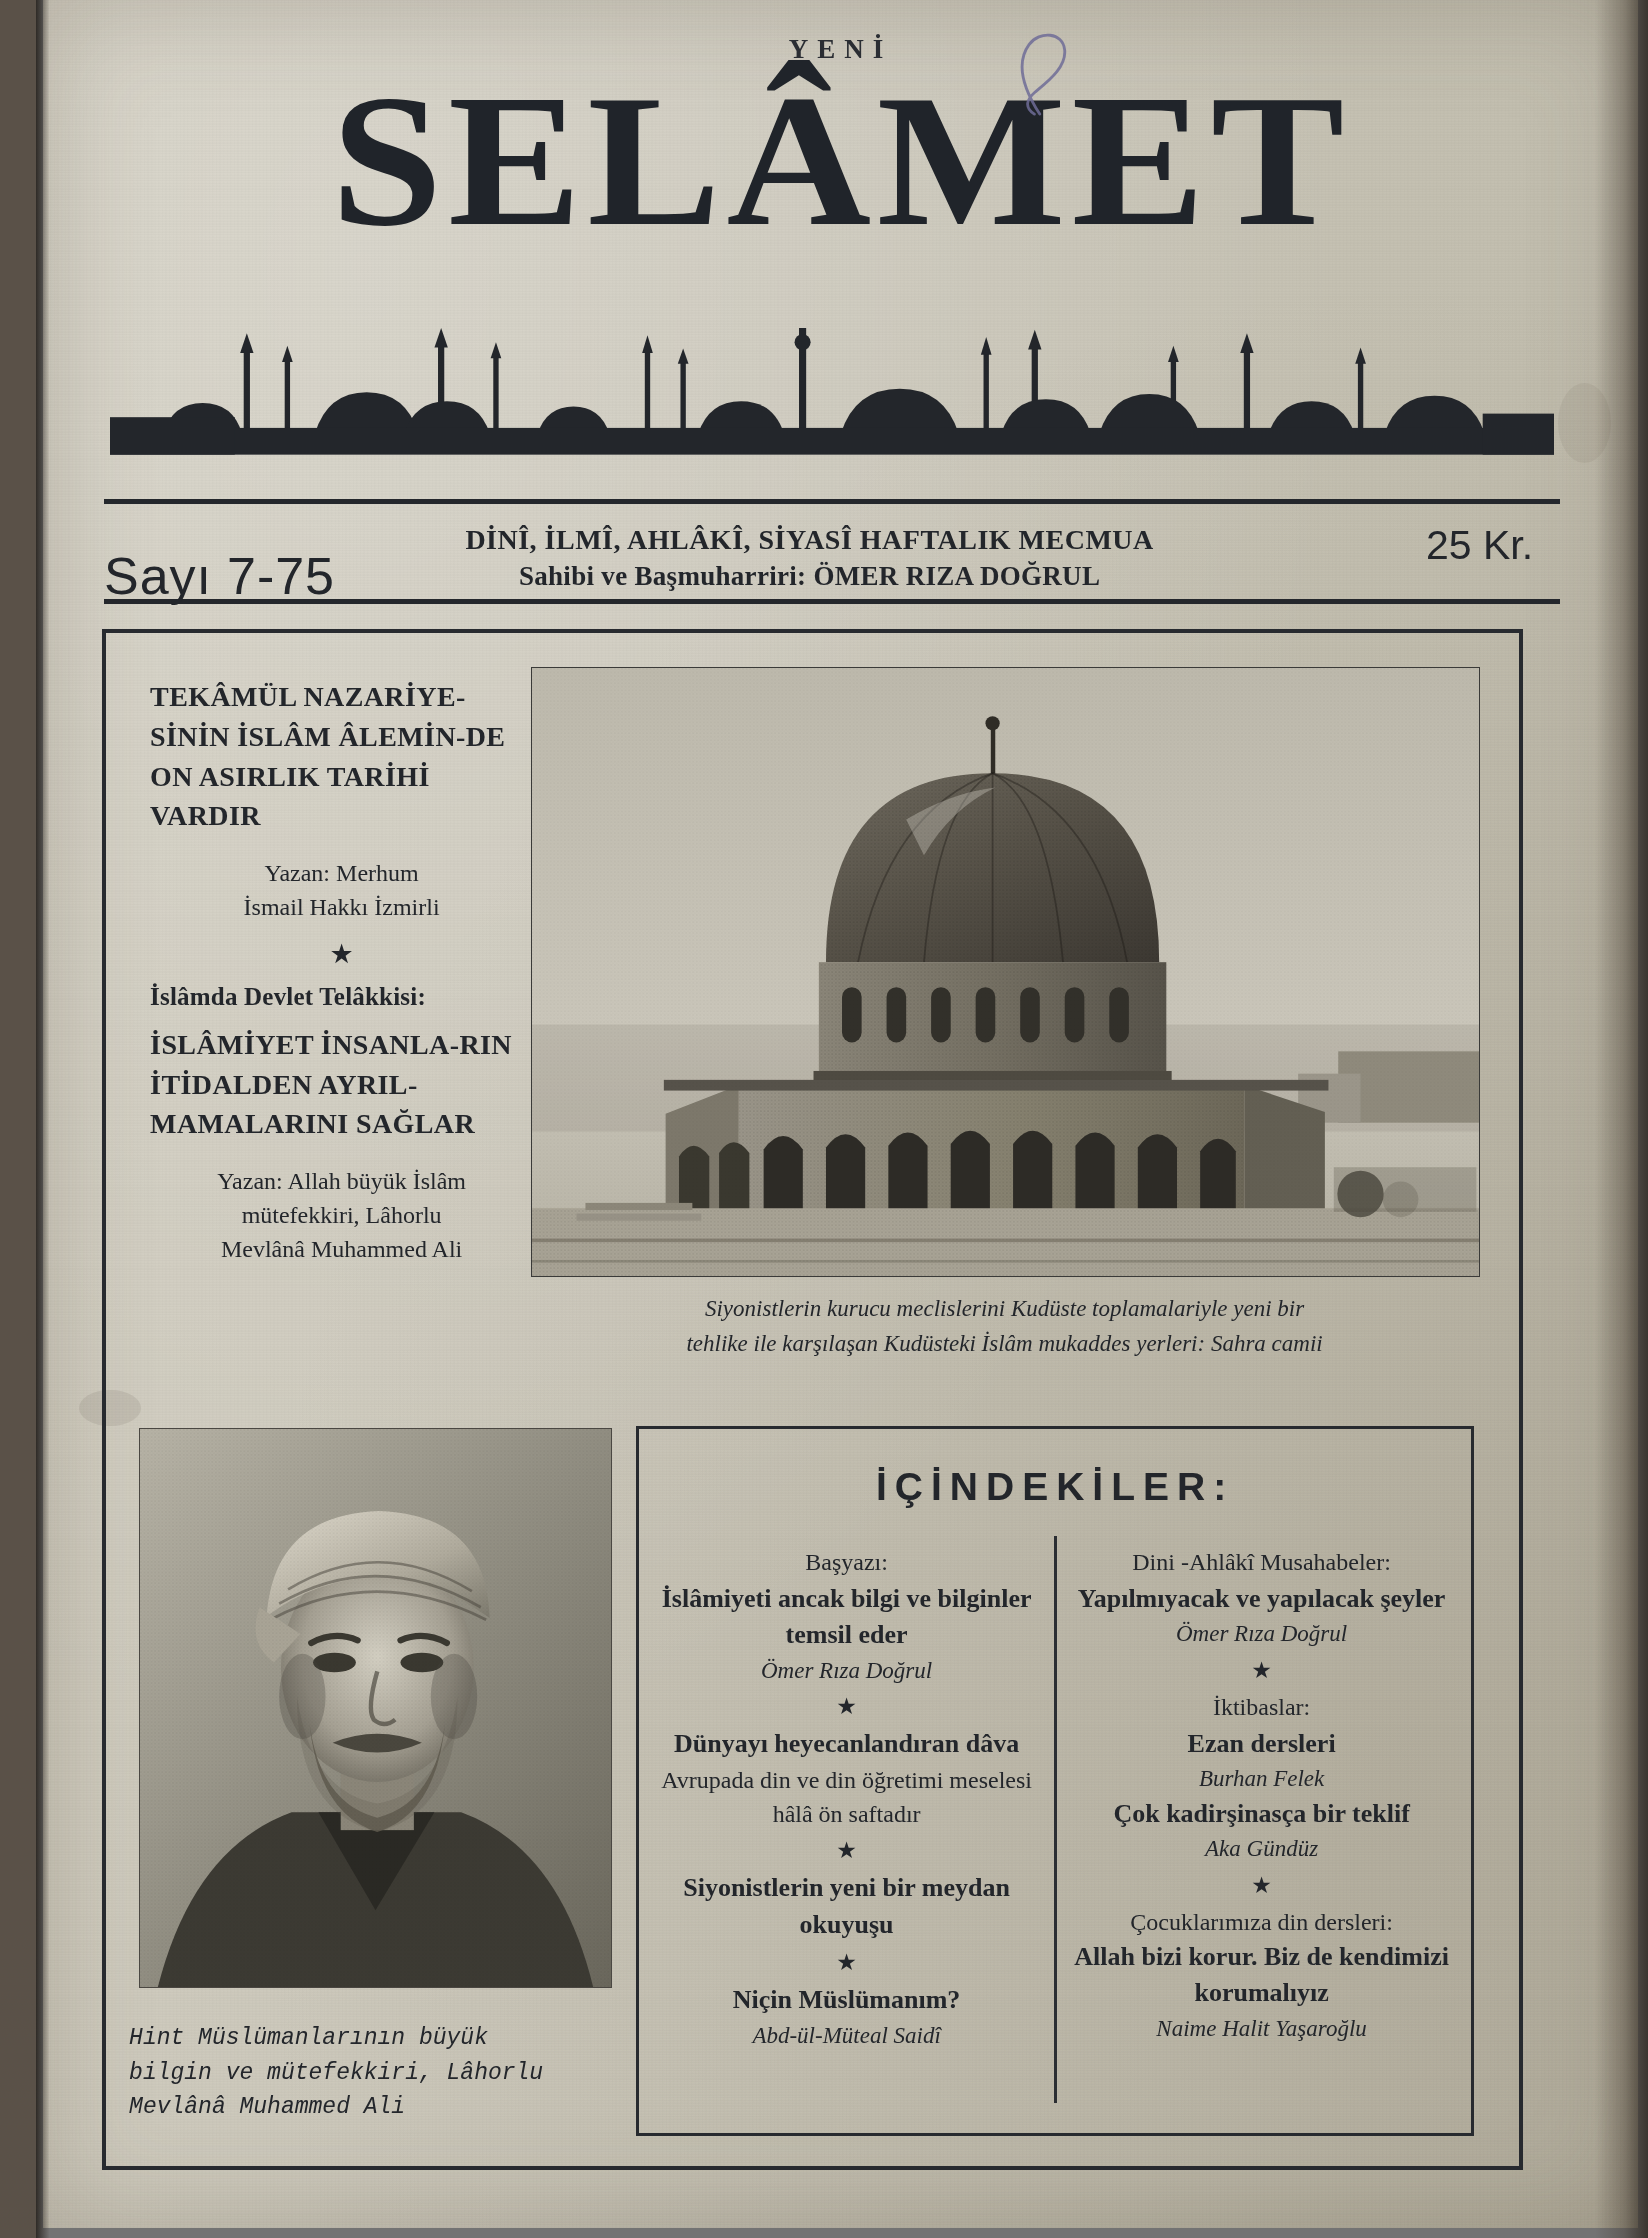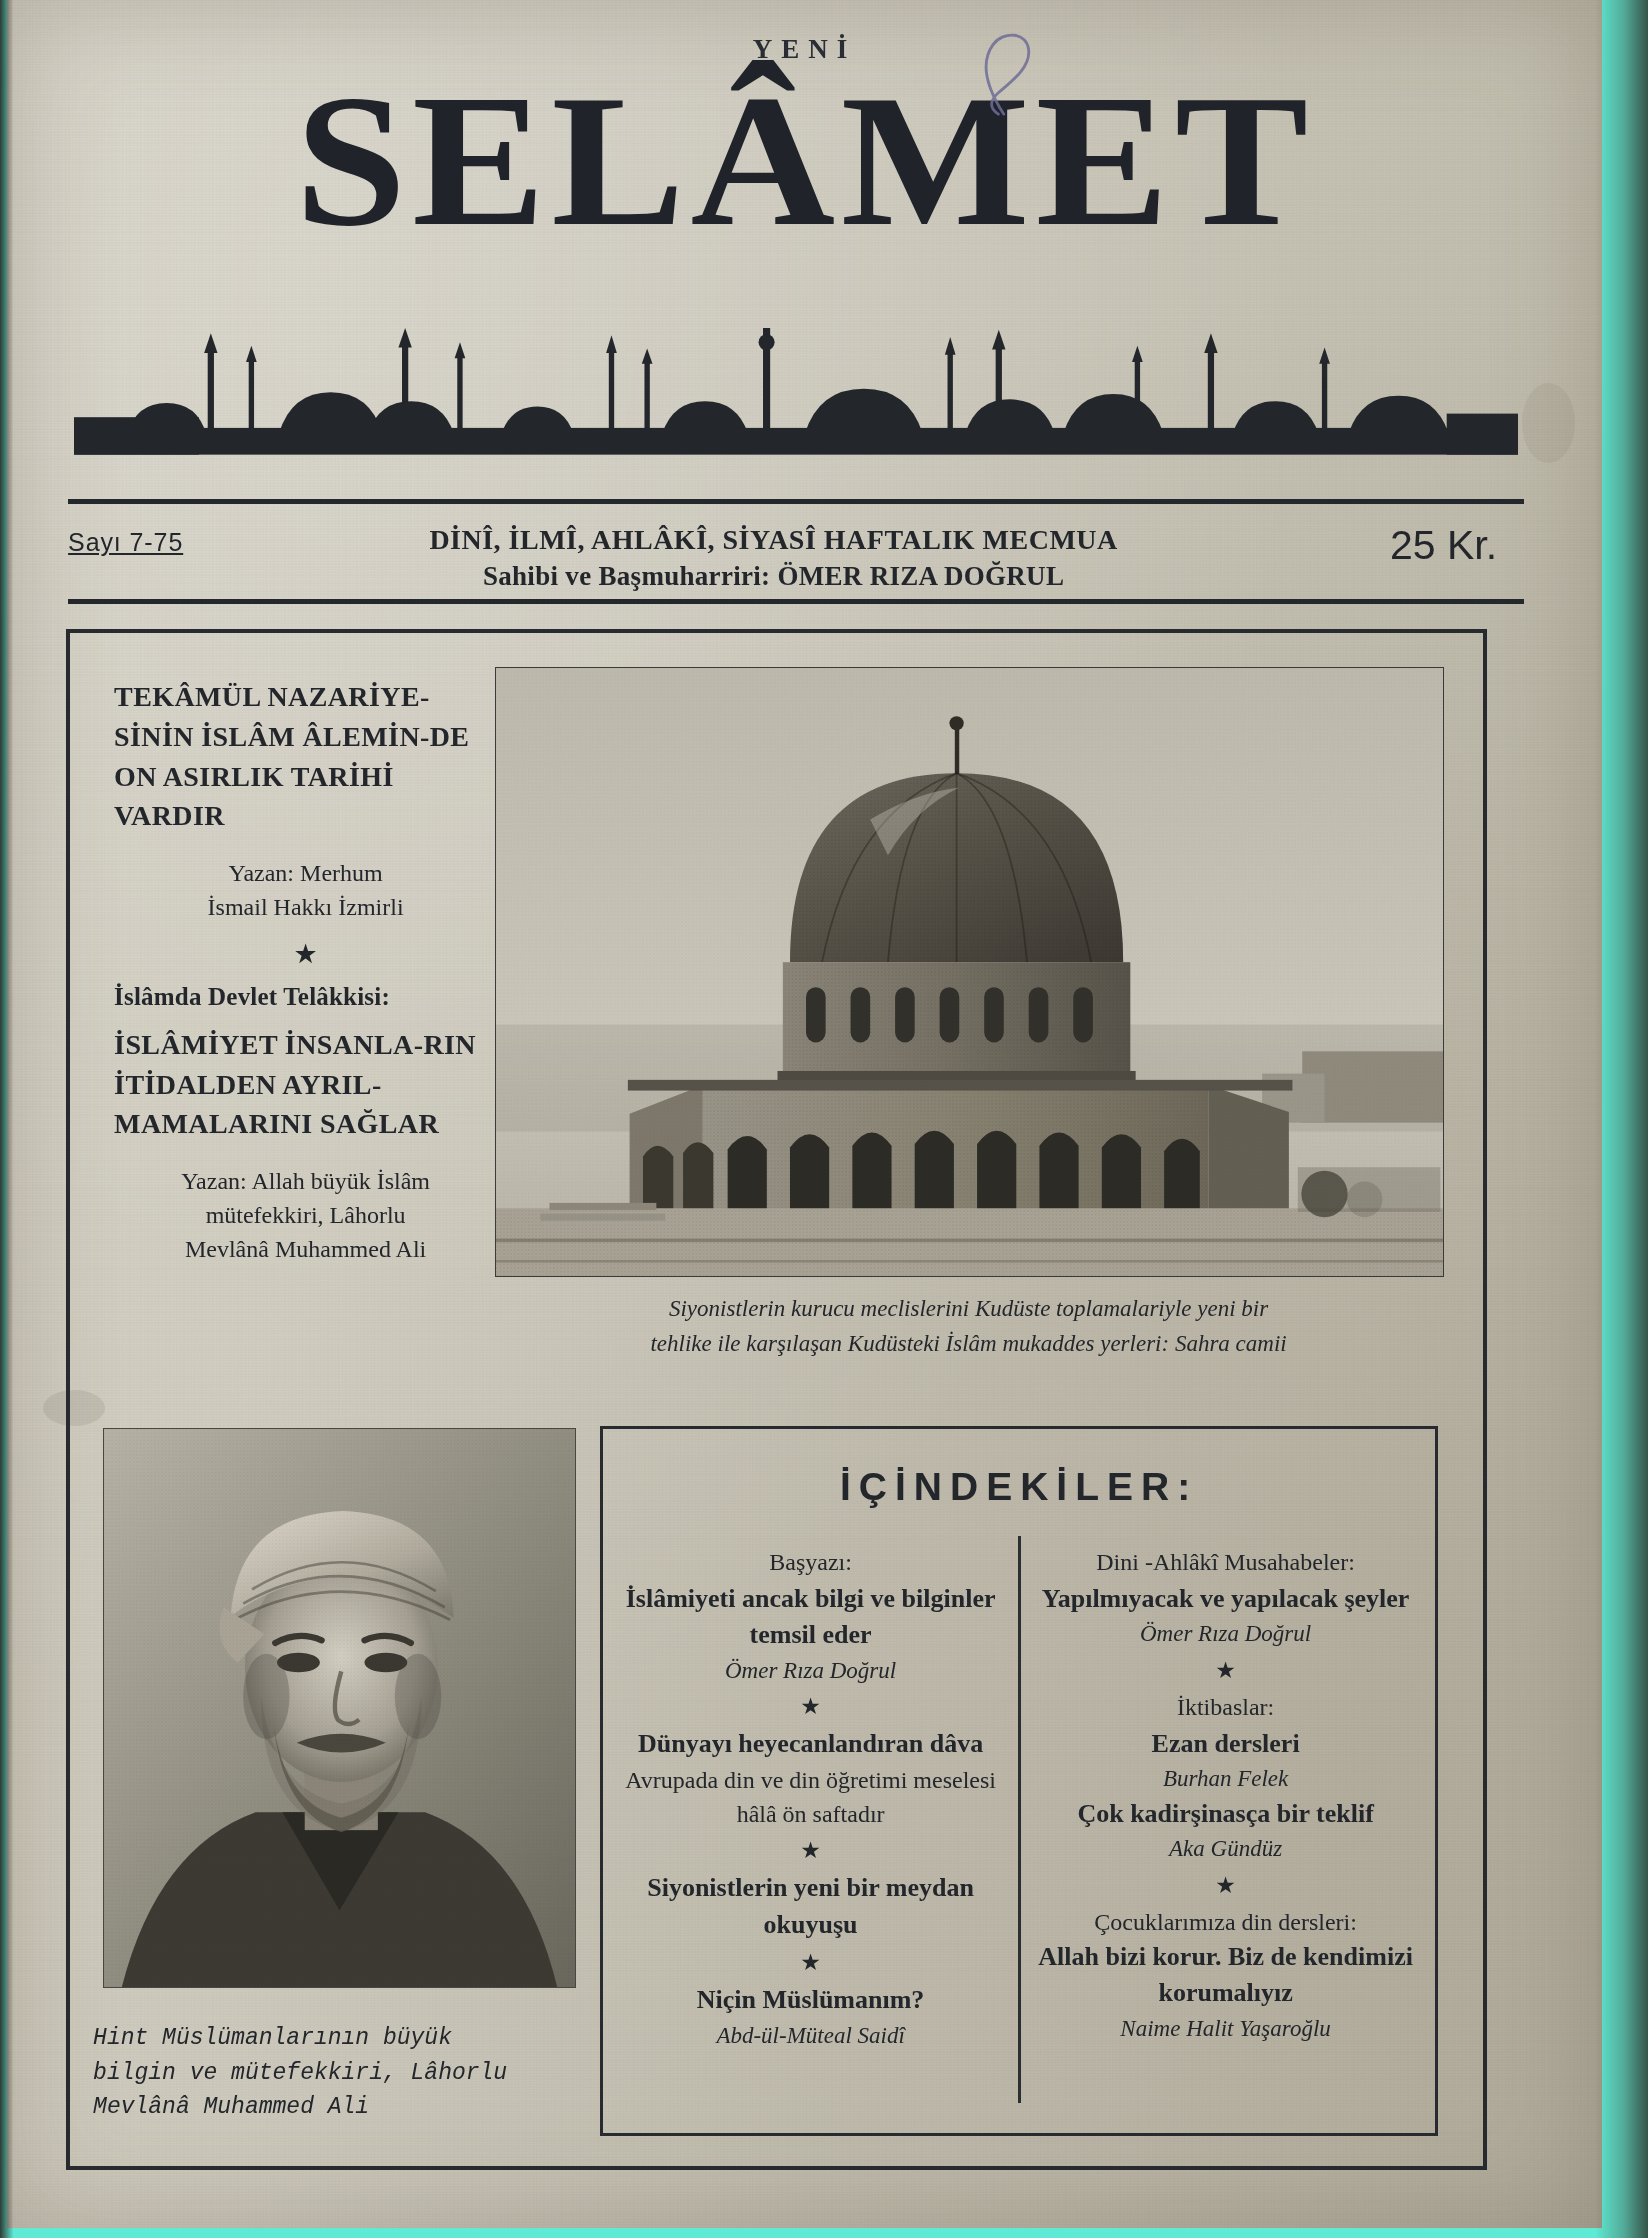--- a/index.html
+++ b/index.html
@@ -11,21 +11,22 @@
     width: 1649px;
     height: 2238px;
     overflow: hidden;
     font-family: "Liberation Serif", serif;
   }
 
   
   #scan {
     position: absolute;
     inset: 0;
-    background: #5eead4;
+    background: #737373;
+    margin-left: 36px;
   }
   #page {
     position: absolute;
     left: 7.1px;
     top: 0px;
     width: 1595px;
     height: 2228px;
     background: #c9c5b8;
     background-image:
       radial-gradient(ellipse at 20% 12%, rgba(255,255,255,0.20), rgba(255,255,255,0) 55%),
@@ -108,26 +109,25 @@
     position: absolute;
     background: #24272c;
   }
   #rule1 { left: 61px; top: 499px; width: 1456px; height: 5.3px; }
   #rule2 { left: 61px; top: 599px; width: 1456px; height: 4.5px; }
 
   
   #sayi {
     position: absolute;
     left: 61px;
-    top: 528px;
+    top: 546px;
     font-family: "Liberation Sans", sans-serif;
-    font-size: 25px;
+    font-size: 52px;
     letter-spacing: 0.9px;
     color: #23262b;
-    text-decoration: underline;
   }
   #price {
     position: absolute;
     right: 105px;
     top: 522px;
     font-family: "Liberation Sans", sans-serif;
     font-size: 41px;
     color: #23262b;
   }
   #subtitle {

